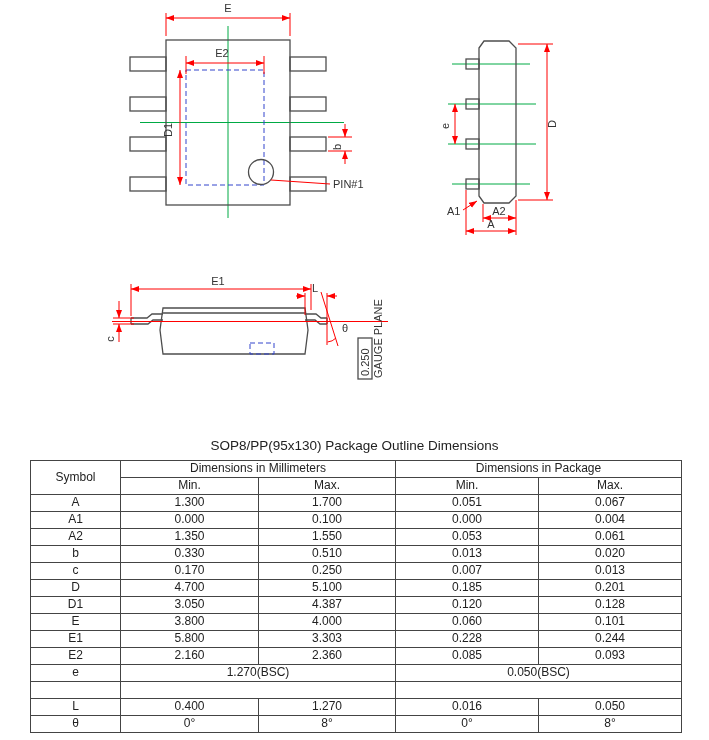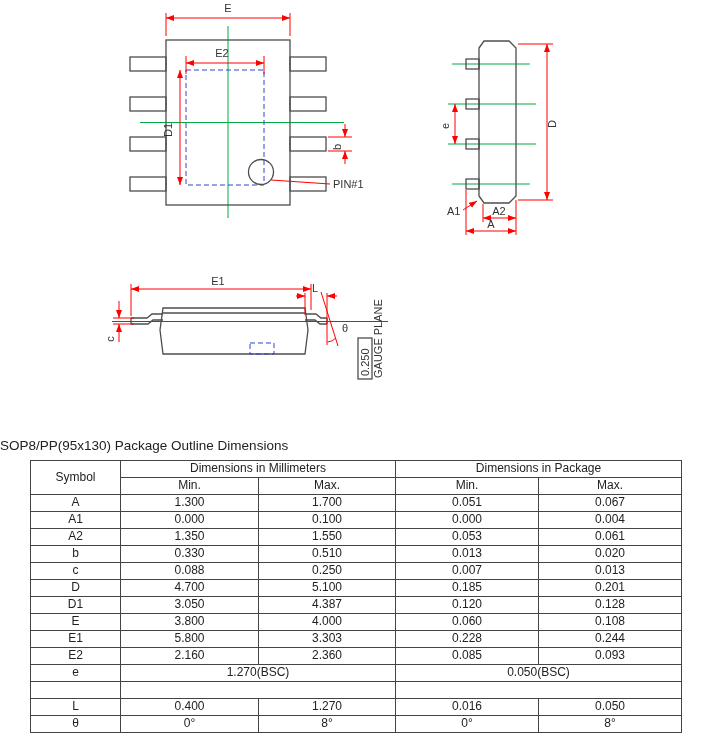--- a/index.html
+++ b/index.html
@@ -5,21 +5,21 @@
   html,body{margin:0;padding:0;background:#ffffff;}
   .page{position:relative;width:709px;height:740px;background:#fff;
         font-family:"Liberation Sans",sans-serif;color:#222;overflow:hidden;}
   .drawing{position:absolute;left:0;top:0;width:709px;height:425px;}
   .ol{stroke:var(--outline,#4d4d4d);fill:none;stroke-width:1.3px;}
   .cl{stroke:var(--green,#00aa44);fill:none;stroke-width:1px;}
   .hid{stroke:var(--blue,#3344cc);fill:none;stroke-width:1px;stroke-dasharray:5 3;}
   .dim{stroke:var(--red,#ff0000);fill:none;stroke-width:1px;}
   .arr{fill:var(--red,#ff0000);stroke:none;}
   .lbl{fill:#333;font-family:"Liberation Sans",sans-serif;font-size:11px;stroke:none;}
-  .title{position:absolute;left:0;top:438px;width:709px;
+  .title{position:absolute;left:0;top:438px;width:709px;text-align:center;
          font-size:13.5px;color:#222;}
   table.dims{position:absolute;left:30px;top:460px;width:651px;
              border-collapse:collapse;table-layout:fixed;}
   table.dims th,table.dims td{border:1px solid #444;font-size:12px;font-weight:normal;
              text-align:center;padding:1px 2px;line-height:13.5px;height:14px;
              overflow:hidden;white-space:nowrap;}
 </style>
 </head>
 <body>
 
@@ -198,21 +198,21 @@
       </tr>
       <tr>
         <td>b</td>
         <td>0.330</td>
         <td>0.510</td>
         <td>0.013</td>
         <td>0.020</td>
       </tr>
       <tr>
         <td>c</td>
-        <td>0.088</td>
+        <td>0.170</td>
         <td>0.250</td>
         <td>0.007</td>
         <td>0.013</td>
       </tr>
       <tr>
         <td>D</td>
         <td>4.700</td>
         <td>5.100</td>
         <td>0.185</td>
         <td>0.201</td>
@@ -222,21 +222,21 @@
         <td>3.050</td>
         <td>4.387</td>
         <td>0.120</td>
         <td>0.128</td>
       </tr>
       <tr>
         <td>E</td>
         <td>3.800</td>
         <td>4.000</td>
         <td>0.060</td>
-        <td>0.108</td>
+        <td>0.101</td>
       </tr>
       <tr>
         <td>E1</td>
         <td>5.800</td>
         <td>3.303</td>
         <td>0.228</td>
         <td>0.244</td>
       </tr>
       <tr>
         <td>E2</td>

